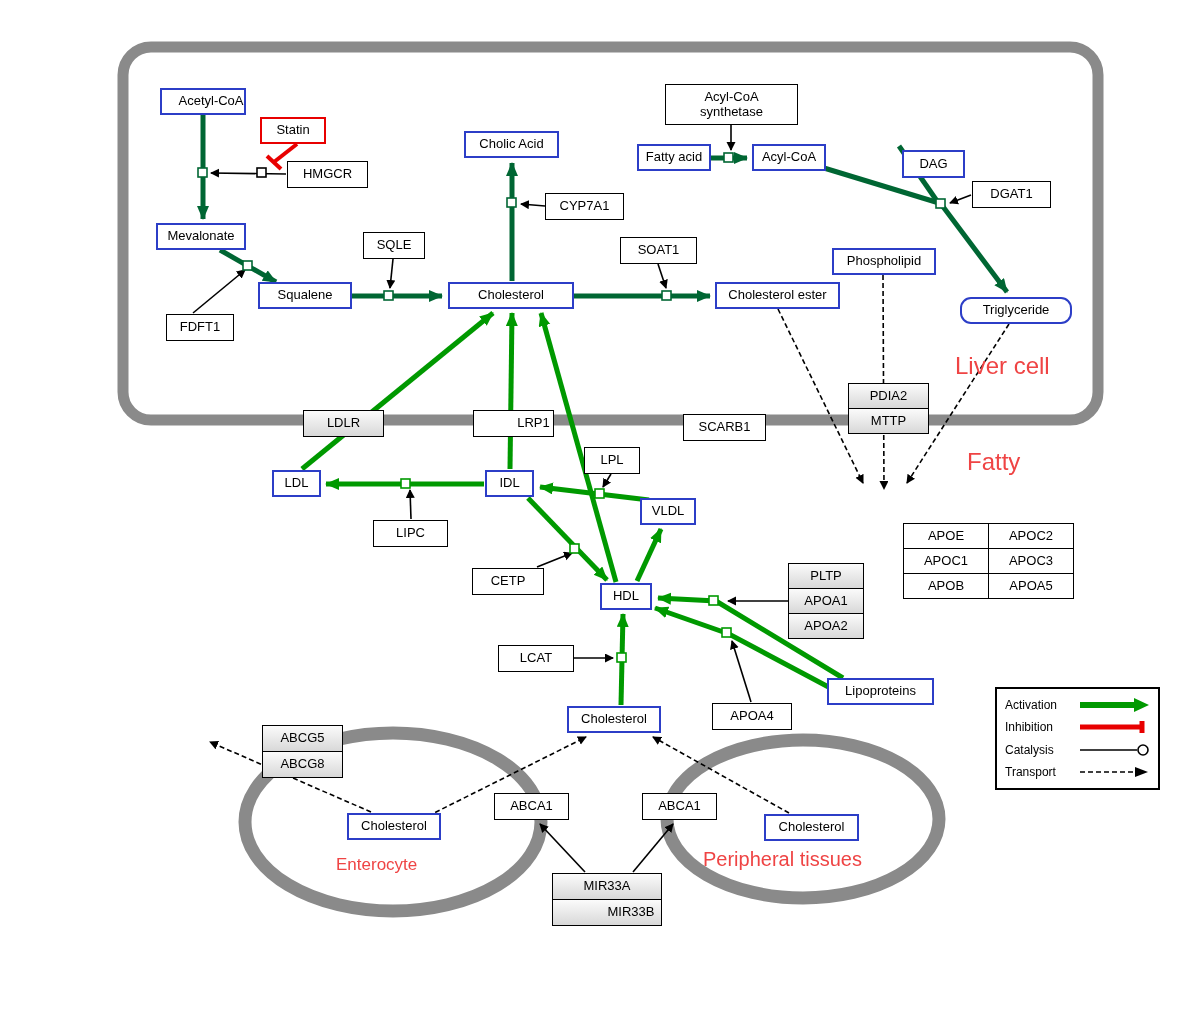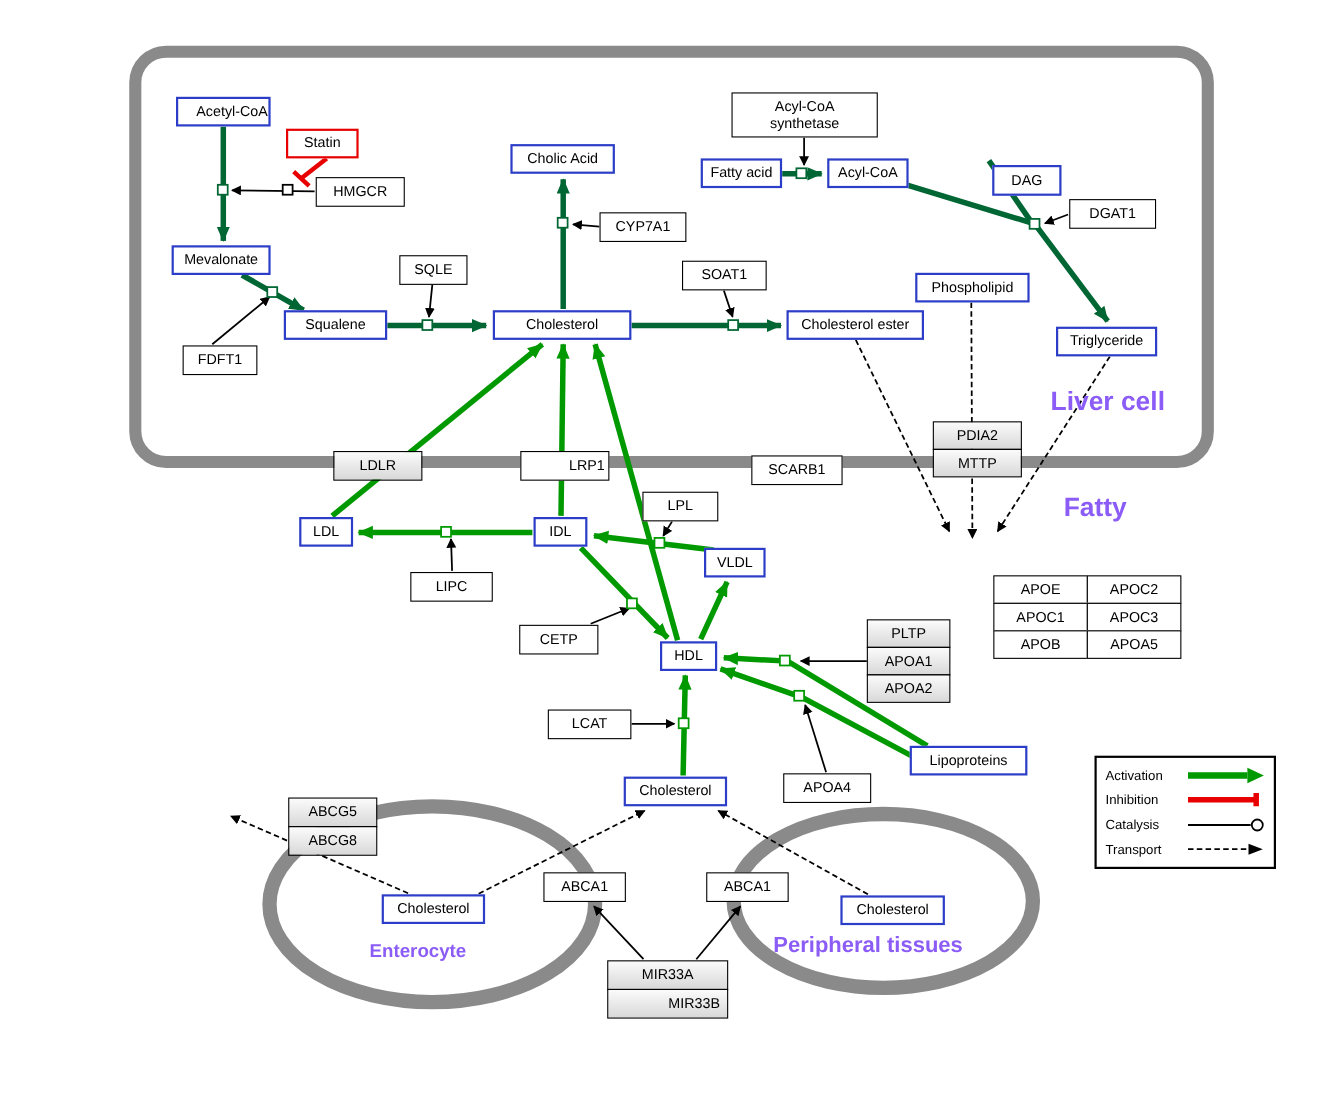--- a/index.html
+++ b/index.html
@@ -4,21 +4,21 @@
 <style>
   html,body{margin:0;padding:0;background:#fff;font-family:"Liberation Sans",sans-serif;}
   .canvas{position:relative;width:1200px;height:1013px;background:#fff;overflow:hidden;}
   .layer{position:absolute;left:0;top:0;}
   .node{position:absolute;box-sizing:border-box;display:flex;align-items:center;justify-content:center;
         text-align:center;font-size:13px;line-height:1.12;color:#000;background:#fff;border:1px solid #000;}
   .metab{border:2px solid #2c3ec7;}
   .statin{border:2px solid #e80000;}
   .shaded{background:linear-gradient(180deg,#fbfbfb 0%,#d8d8d8 100%);}
   .two-line{padding:0 16px;}
-  .rlabel{position:absolute;font-weight:bold;color:#8b5cf6;white-space:nowrap;}
+  .rlabel{position:absolute;font-weight:normal;color:#ef4444;white-space:nowrap;}
   .legend{position:absolute;left:995px;top:687px;width:165px;height:103px;border:2px solid #000;background:#fff;
           box-sizing:border-box;display:flex;flex-direction:column;justify-content:space-around;padding:5px 8px;}
   .lrow{display:flex;align-items:center;justify-content:space-between;font-size:12px;color:#000;}
   .lrow svg{flex:0 0 auto;}
 </style>
 </head>
 <body>
 
 <div class="canvas">
 
@@ -138,32 +138,32 @@
   <div class="node" style="left:545px;top:193px;width:79px;height:27px;">CYP7A1</div>
   <div class="node metab" style="left:448px;top:282px;width:126px;height:27px;">Cholesterol</div>
   <div class="node" style="left:620px;top:237px;width:77px;height:27px;">SOAT1</div>
   <div class="node metab" style="left:715px;top:282px;width:125px;height:27px;">Cholesterol ester</div>
   <div class="node two-line" style="left:665px;top:84px;width:133px;height:41px;">Acyl-CoA synthetase</div>
   <div class="node metab" style="left:637px;top:144px;width:74px;height:27px;">Fatty acid</div>
   <div class="node metab" style="left:752px;top:144px;width:74px;height:27px;">Acyl-CoA</div>
   <div class="node metab" style="left:902px;top:118px;width:63px;height:28px;margin-top:32px;">DAG</div>
   <div class="node" style="left:972px;top:181px;width:79px;height:27px;">DGAT1</div>
   <div class="node metab" style="left:832px;top:248px;width:104px;height:27px;">Phospholipid</div>
-  <div class="node metab" style="left:960px;top:297px;width:92px;height:27px;">Triglyceride</div>
+  <div class="node metab" style="left:960px;top:297px;width:112px;height:27px;border-radius:11px;">Triglyceride</div>
 
   <div class="node shaded" style="left:303px;top:410px;width:81px;height:27px;">LDLR</div>
   <div class="node" style="left:473px;top:410px;width:81px;height:27px;padding-left:40px;">LRP1</div>
   <div class="node" style="left:683px;top:414px;width:83px;height:27px;">SCARB1</div>
   <div class="node shaded" style="left:848px;top:383px;width:81px;height:26px;">PDIA2</div>
   <div class="node shaded" style="left:848px;top:408px;width:81px;height:26px;">MTTP</div>
 
   <div class="node metab" style="left:272px;top:470px;width:49px;height:27px;">LDL</div>
   <div class="node metab" style="left:485px;top:470px;width:49px;height:27px;">IDL</div>
   <div class="node" style="left:373px;top:520px;width:75px;height:27px;">LIPC</div>
-  <div class="node" style="left:584px;top:447px;width:69px;height:27px;">LPL</div>
+  <div class="node" style="left:584px;top:447px;width:56px;height:27px;">LPL</div>
   <div class="node metab" style="left:640px;top:498px;width:56px;height:27px;">VLDL</div>
   <div class="node" style="left:472px;top:568px;width:72px;height:27px;">CETP</div>
   <div class="node metab" style="left:600px;top:583px;width:52px;height:27px;">HDL</div>
 
   <div class="node" style="left:903px;top:523px;width:86px;height:26px;">APOE</div>
   <div class="node" style="left:988px;top:523px;width:86px;height:26px;">APOC2</div>
   <div class="node" style="left:903px;top:548px;width:86px;height:26px;">APOC1</div>
   <div class="node" style="left:988px;top:548px;width:86px;height:26px;">APOC3</div>
   <div class="node" style="left:903px;top:573px;width:86px;height:26px;">APOB</div>
   <div class="node" style="left:988px;top:573px;width:86px;height:26px;">APOA5</div>

